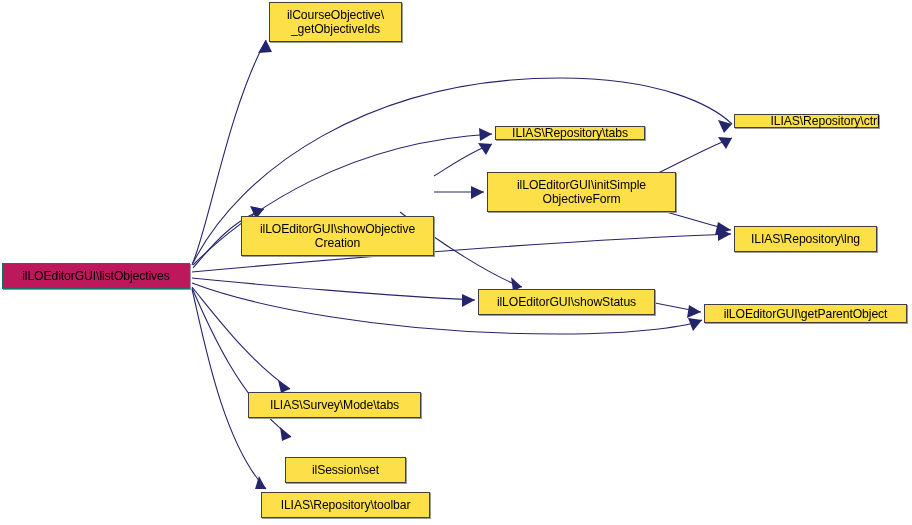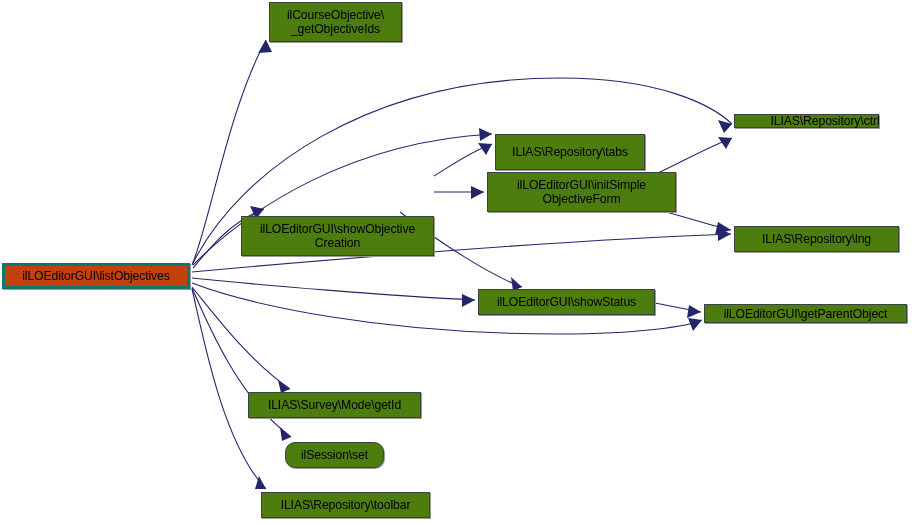--- a/index.html
+++ b/index.html
@@ -24,35 +24,35 @@
     position: absolute;
     left: 0;
     top: 0;
     width: 912px;
     height: 525px;
   }
   .node {
     position: absolute;
     box-sizing: border-box;
     border: 1px solid #404040;
-    background: #4d7c0f;
+    background: #fde047;
     display: flex;
     align-items: center;
     justify-content: center;
     text-align: center;
     color: #000000;
     font-size: 12.2px;
     line-height: 14px;
     letter-spacing: -0.1px;
     white-space: pre-line;
     box-shadow: 1px 1px 0 0 #9a9a9a;
   }
   .node.current {
-    background: #c2410c;
-    border: 3px solid #0f766e;
+    background: #be185d;
+    border: 1px solid #0f766e;
   }
   .edge-path {
     fill: none;
     stroke: #25256b;
     stroke-width: 1.1;
   }
   .edge-head {
     fill: #25256b;
     stroke: none;
   }
@@ -126,24 +126,24 @@
         <path class="edge-path" d="M655,303 C670,306 686,309 701,312"></path>
         <path class="edge-head" d="M701,312 L689,305 L687,318 Z"></path>
       </g>
     </svg>
   <div id="nodes-layer">
       <div class="node current" style="left: 2px; top: 263px; width: 188px; height: 26px;">ilLOEditorGUI\listObjectives</div>
       <div class="node" style="left: 269px; top: 2px; width: 133px; height: 40px;">ilCourseObjective\
 _getObjectiveIds</div>
       <div class="node" style="left: 241px; top: 172px; width: 193px; height: 40px; margin-top: 44px;">ilLOEditorGUI\showObjective
 Creation</div>
-      <div class="node" style="left: 495px; top: 134px; width: 150px; height: 36px;">ILIAS\Repository\tabs</div>
+      <div class="node" style="left: 495px; top: 126px; width: 150px; height: 14px;">ILIAS\Repository\tabs</div>
       <div class="node" style="left: 487px; top: 172px; width: 189px; height: 40px;">ilLOEditorGUI\initSimple
 ObjectiveForm</div>
       <div class="node" style="left: 734px; top: 114px; width: 145px; height: 14px; padding-left: 37px;">ILIAS\Repository\ctrl</div>
-      <div class="node" style="left: 734px; top: 226px; width: 165px; height: 26px;">ILIAS\Repository\lng</div>
+      <div class="node" style="left: 734px; top: 226px; width: 143px; height: 26px;">ILIAS\Repository\lng</div>
       <div class="node" style="left: 478px; top: 289px; width: 177px; height: 26px;">ilLOEditorGUI\showStatus</div>
       <div class="node" style="left: 704px; top: 304px; width: 203px; height: 19px;">ilLOEditorGUI\getParentObject</div>
-      <div class="node" style="left: 248px; top: 392px; width: 173px; height: 26px;">ILIAS\Survey\Mode\getId</div>
-      <div class="node" style="left: 285px; top: 442px; width: 99px; height: 26px; border-radius: 10px;">ilSession\set</div>
+      <div class="node" style="left: 248px; top: 392px; width: 173px; height: 26px;">ILIAS\Survey\Mode\tabs</div>
+      <div class="node" style="left: 285px; top: 457px; width: 121px; height: 26px;">ilSession\set</div>
       <div class="node" style="left: 251px; top: 492px; width: 169px; height: 26px; margin-left: 10px;">ILIAS\Repository\toolbar</div>
     </div>
 </div>
 
 </body></html>

